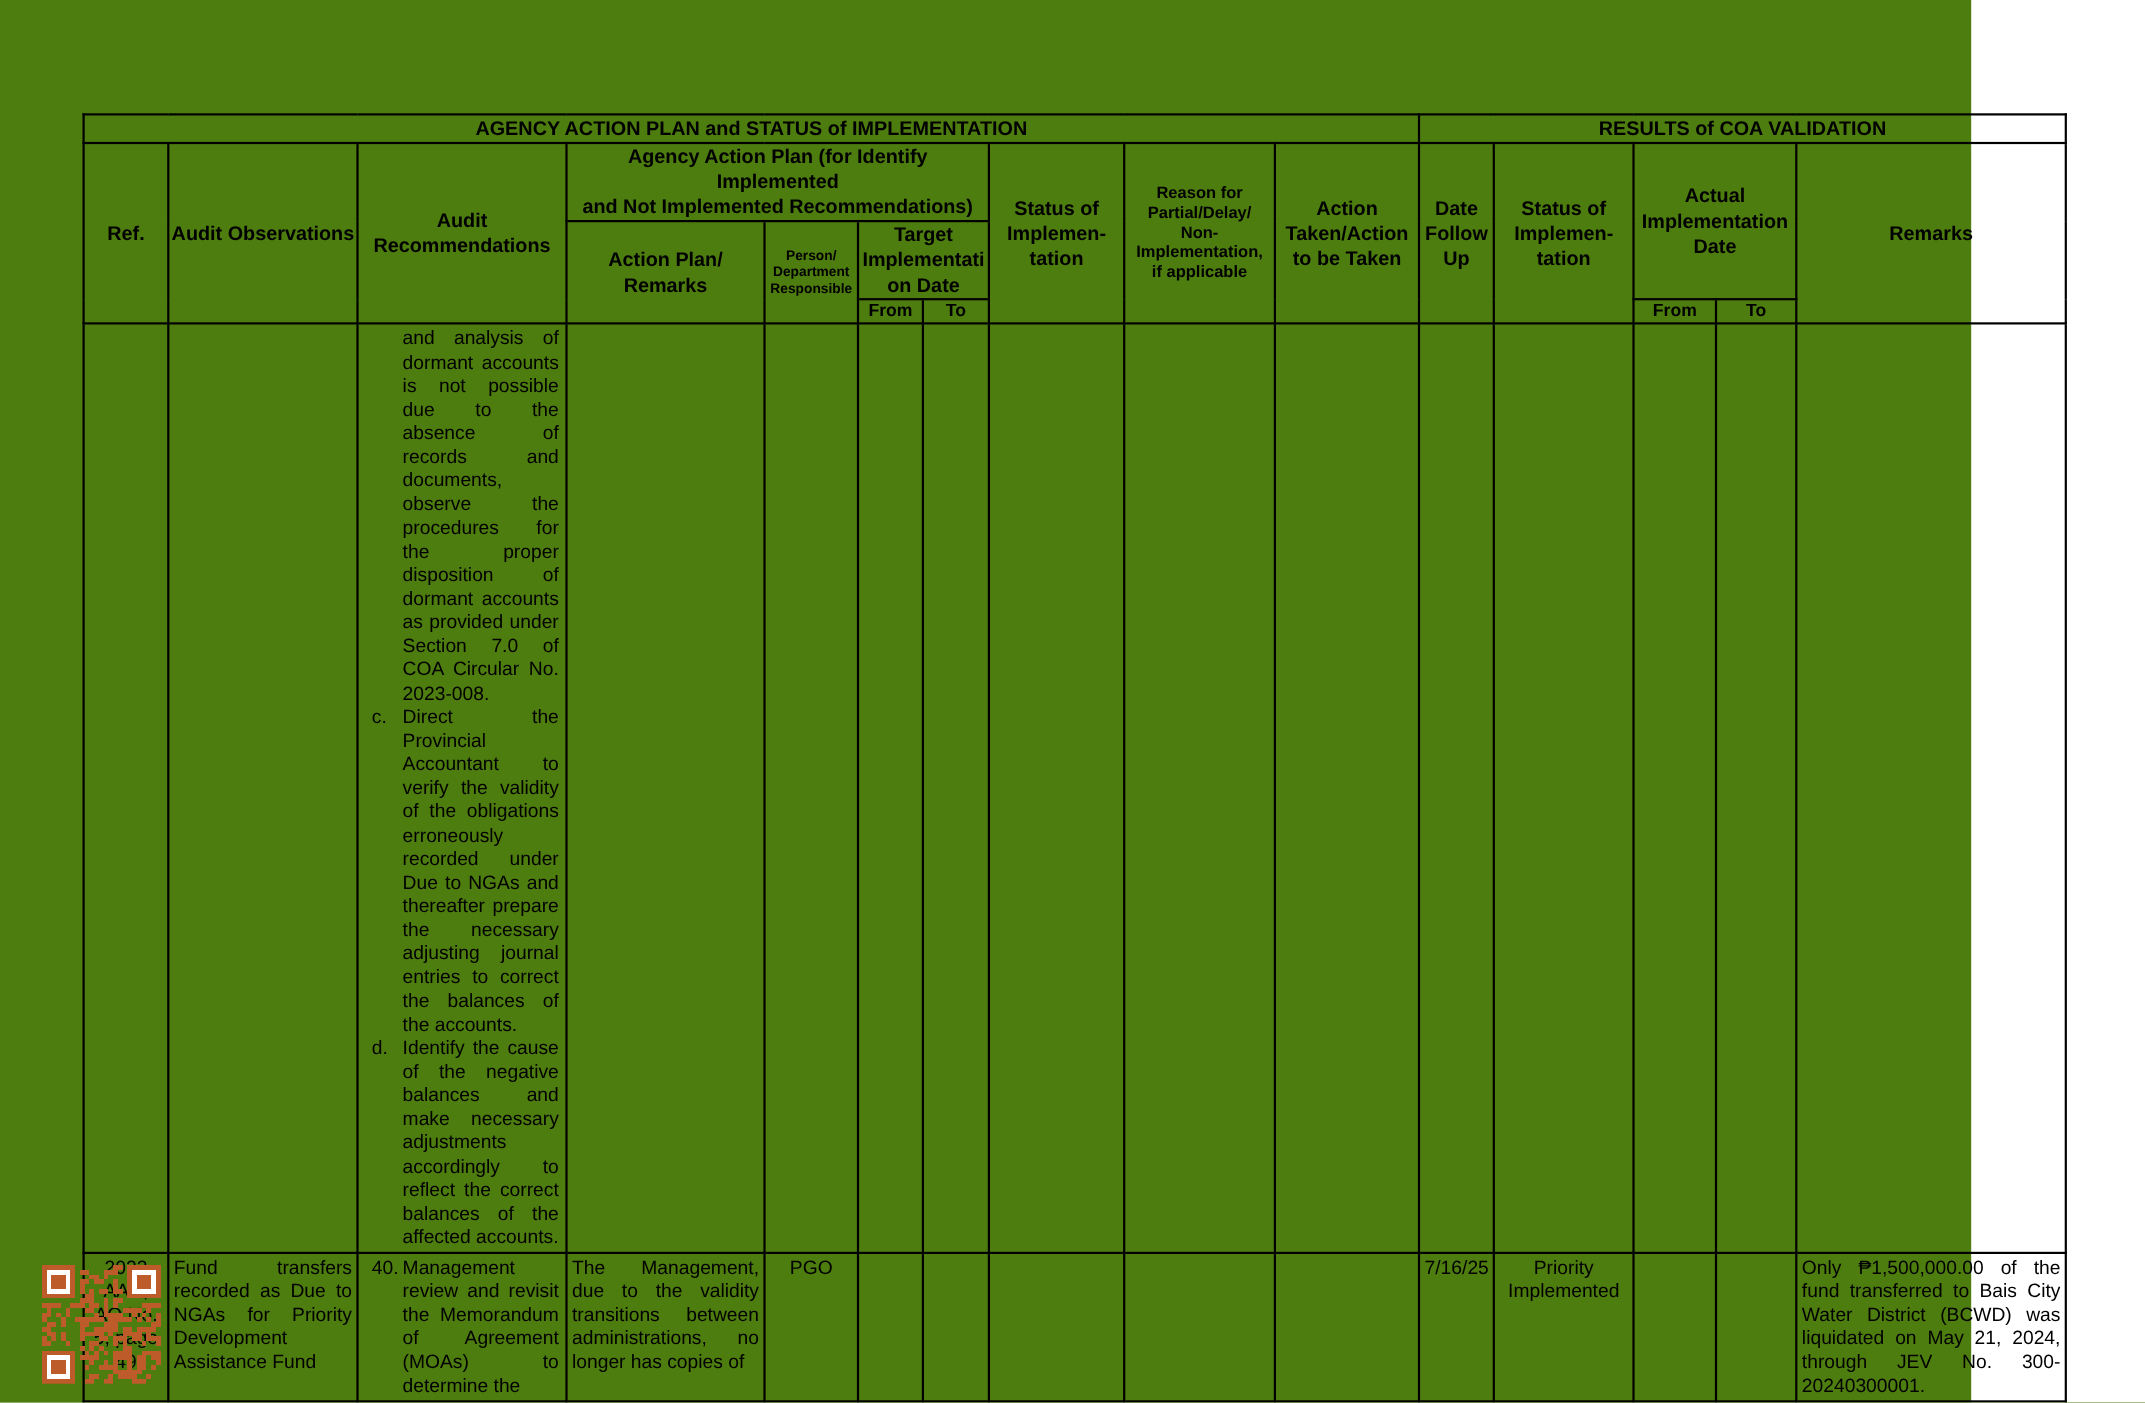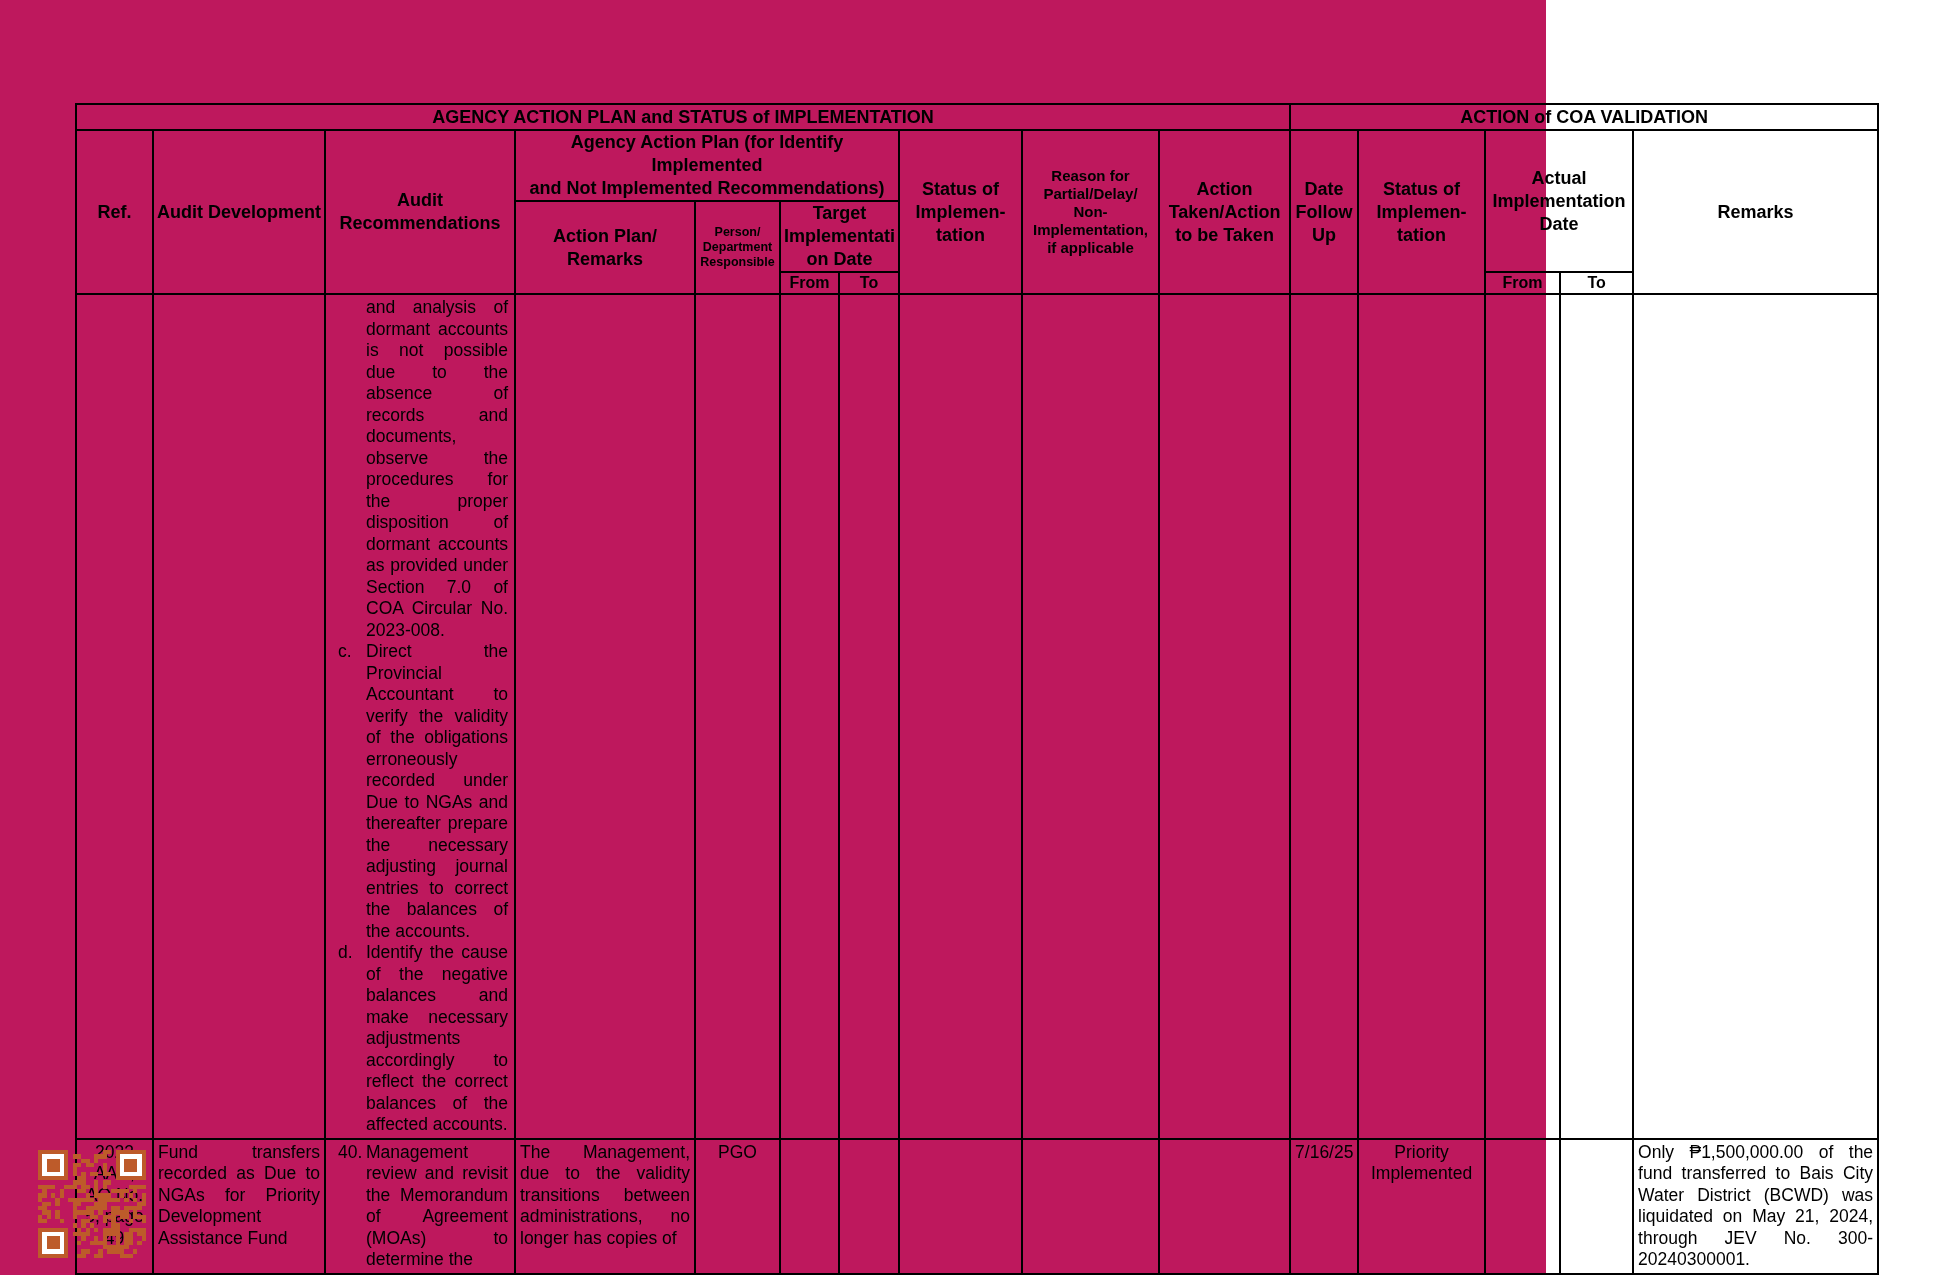--- a/index.html
+++ b/index.html
@@ -4,21 +4,21 @@
 <style>
   html,body{margin:0;padding:0;}
   body{
     width:1950px;height:1275px;
     background:#ffffff;
     font-family:"Liberation Sans","DejaVu Sans",sans-serif;
     color:#000;
     position:relative;
     overflow:hidden;
   }
-  .page{position:absolute;left:0;top:0;width:1546px;height:1275px;background:#be185d;}
+  .page{position:absolute;left:0;top:0;width:1792px;height:1275px;background:#4d7c0f;}
   .tbl-wrap{position:absolute;left:75px;top:103px;}
   table.main{
     border-collapse:collapse;
     table-layout:fixed;
     width:1802px;
   }
   table.main td{
     border:2px solid #000;
     padding:0;
     vertical-align:middle;
@@ -111,26 +111,26 @@
         <col style="width:68px">
           <col style="width:127px">
           <col style="width:75px">
           <col style="width:73px">
           <col style="width:245px">
       </colgroup>
 
       <tbody>
           <tr class="banner">
         <td colspan="10">AGENCY ACTION PLAN and STATUS of IMPLEMENTATION</td>
-        <td colspan="5">ACTION of COA VALIDATION</td>
+        <td colspan="5">RESULTS of COA VALIDATION</td>
       </tr>
 
       <tr class="head-l2">
         <td class="hd" rowspan="3">Ref.</td>
-        <td class="hd" rowspan="3">Audit Development</td>
+        <td class="hd" rowspan="3">Audit Observations</td>
         <td class="hd" rowspan="3">Audit
 Recommendations</td>
         <td class="hd" colspan="4">Agency Action Plan (for Identify Implemented
 and Not Implemented Recommendations)</td>
         <td class="hd" rowspan="3">Status of
 Implemen-
 tation</td>
         <td class="hd hd-reason" rowspan="3">Reason for
 Partial/Delay/
 Non-

